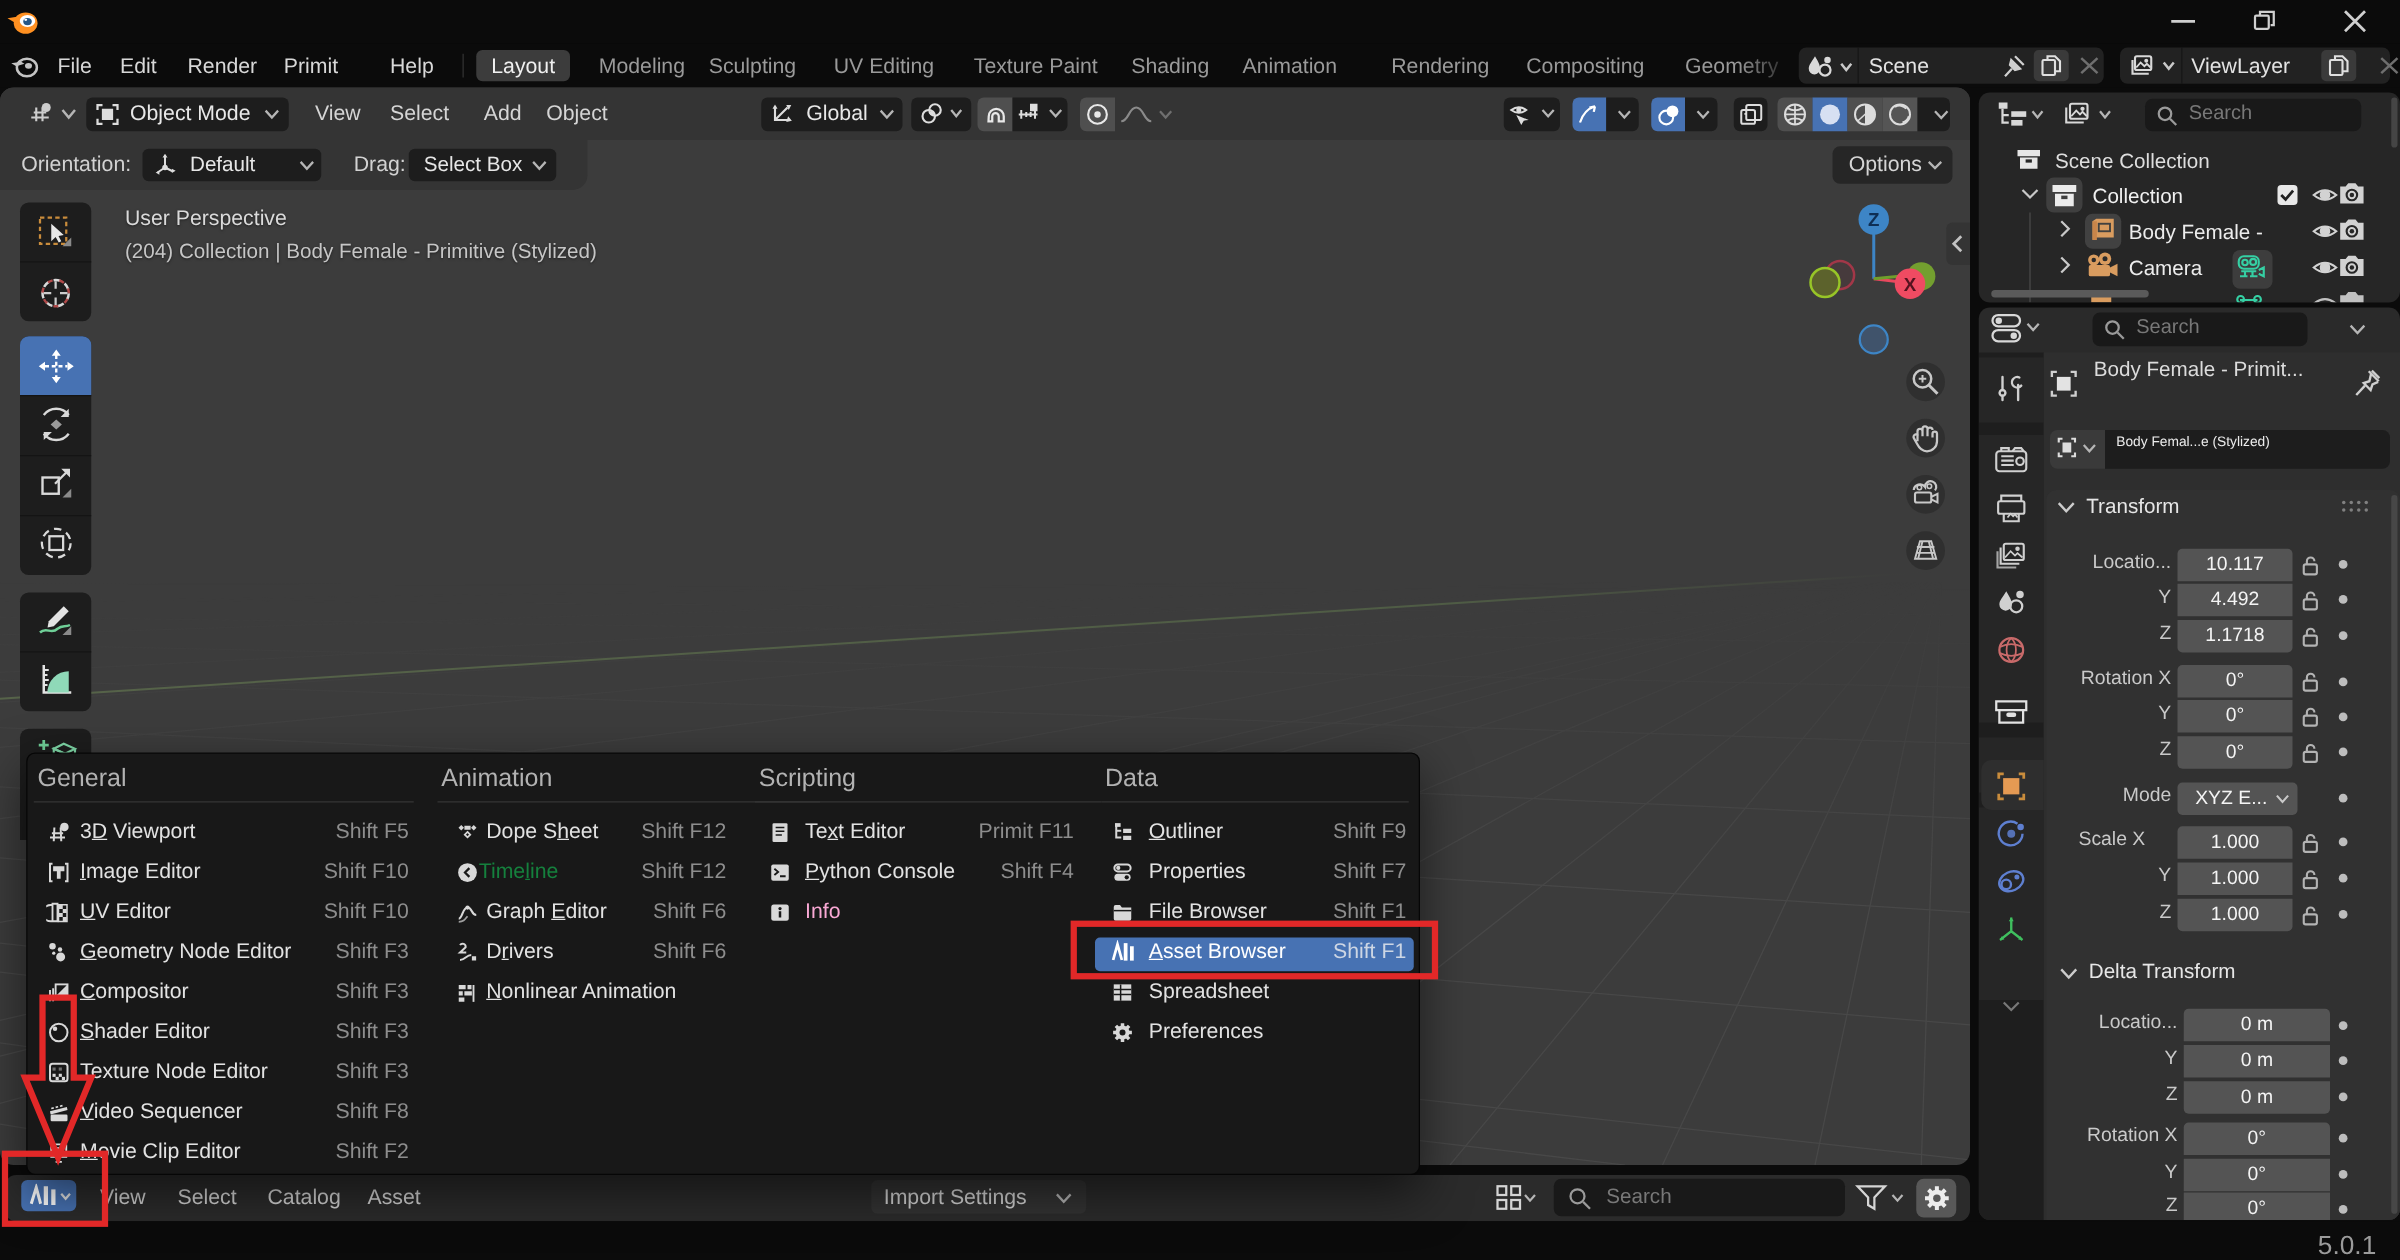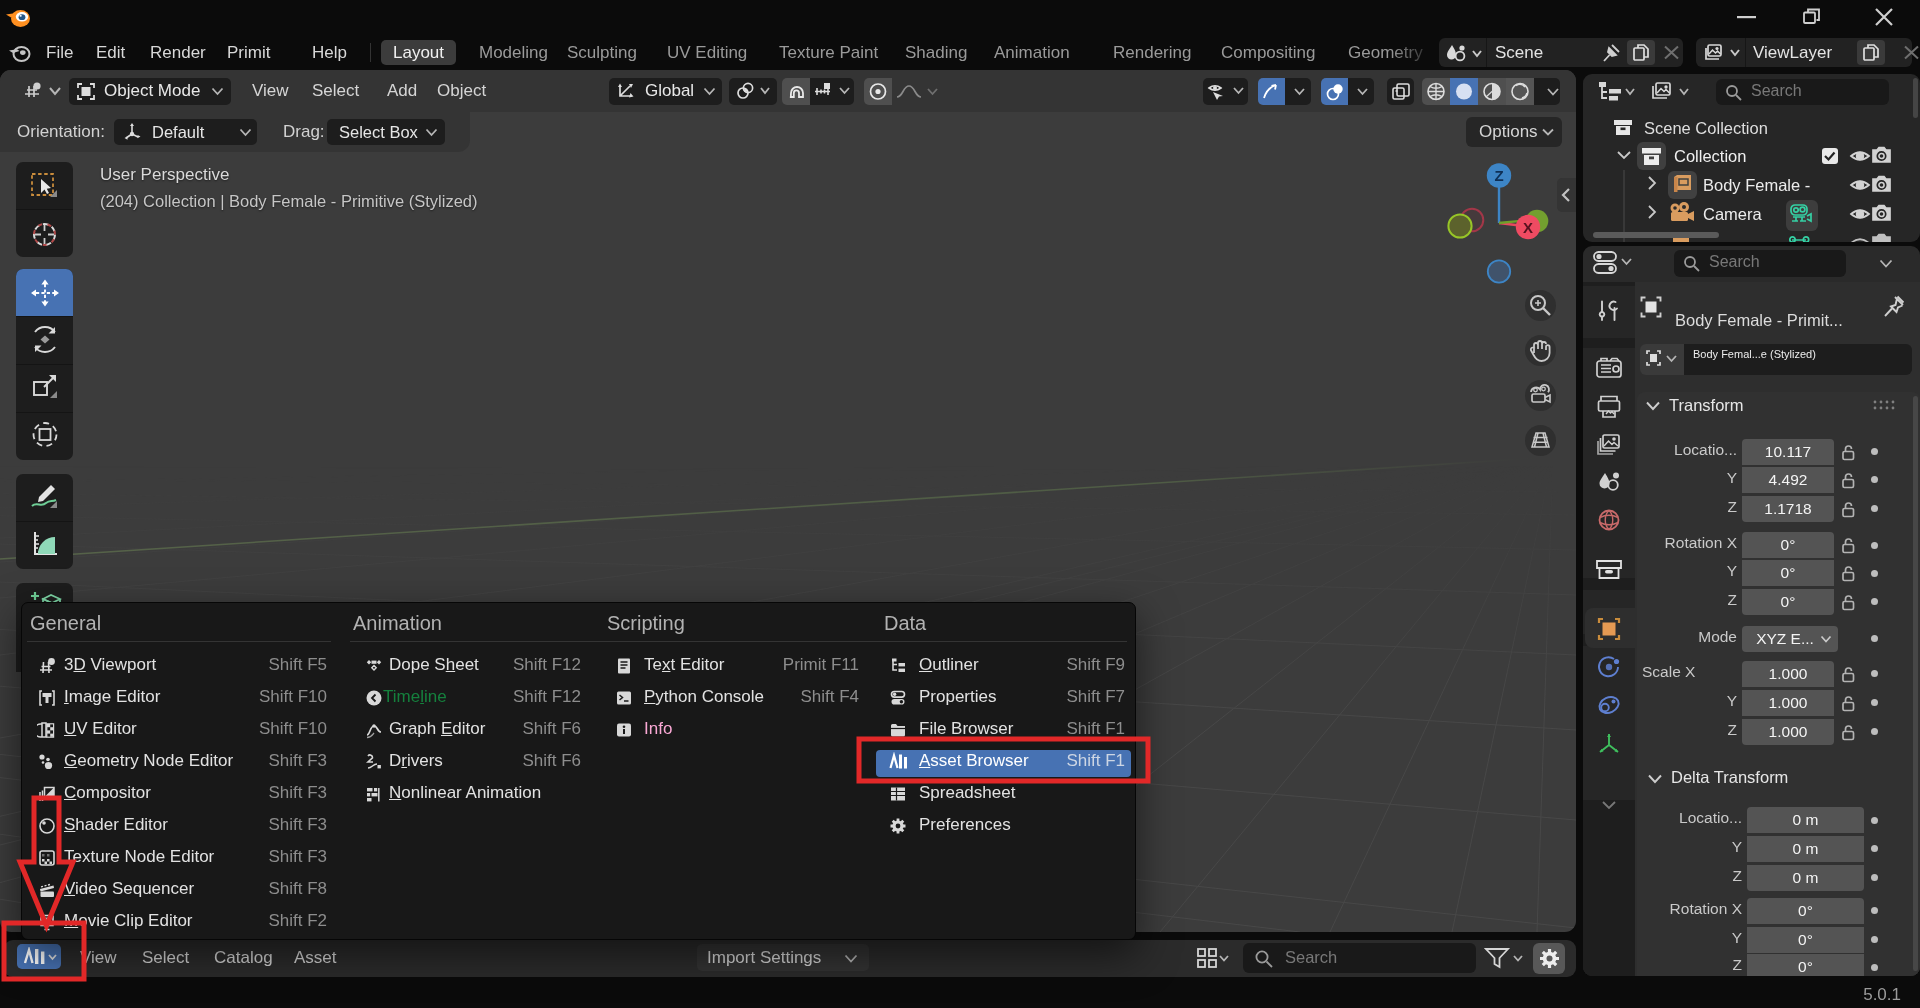--- a/index.html
+++ b/index.html
@@ -632,21 +632,21 @@
     </g>
     <path d="M20 520 l6 6 l6 -6" fill="none" stroke="#777" stroke-width="1.8"></path>
   </svg>
 
   <div class="abs" style="left:52px;top:36px;width:285px;height:694px;background:#2e2e2e"></div>
 
   <svg class="icon" style="left:57px;top:50px" width="22" height="22" viewBox="0 0 22 22">
     <path d="M1.5 5.5 V1.5 H5.5 M16.5 1.5 H20.5 V5.5 M20.5 16.5 V20.5 H16.5 M5.5 20.5 H1.5 V16.5" fill="none" stroke="#cfcfcf" stroke-width="1.9"></path>
     <rect x="5.5" y="5.5" width="11" height="11" fill="#e3e3e3"></rect>
   </svg>
-  <div class="abs" style="left:92px;top:65px;font-size:16.5px;color:#dcdcdc">Body Female - Primit...</div>
+  <div class="abs" style="left:92px;top:41px;font-size:16.5px;color:#dcdcdc">Body Female - Primit...</div>
   <svg class="icon" style="left:300px;top:49px" width="22" height="24" viewBox="0 0 22 24">
     <path d="M12 2 L20 10 M14.5 1.5 L20.5 7.5 M14 3.5 L12.5 10 L8 11.5 L10.5 14 L13.5 17 L15 12.5 L19.5 10.5" fill="none" stroke="#cfcfcf" stroke-width="1.9"></path>
     <path d="M9 13.5 L2 21" stroke="#cfcfcf" stroke-width="1.9"></path>
   </svg>
 
   <div class="abs" style="left:57px;top:98px;width:44px;height:31px;background:#3a3a3a;border-radius:6px 0 0 6px"></div>
   <div class="abs" style="left:101px;top:98px;width:228px;height:31px;background:#1d1d1d;border-radius:0 6px 6px 0"></div>
   <svg class="icon" style="left:62px;top:103px" width="38" height="21" viewBox="0 0 38 21">
     <path d="M2 5 V2 H5 M12 2 H15 V5 M15 13 V16 H12 M5 16 H2 V13" fill="none" stroke="#ddd" stroke-width="1.7"></path>
     <rect x="5" y="5" width="7" height="8" fill="#ddd"></rect>
@@ -711,21 +711,21 @@
 <rect x="3" y="7.5" width="10.5" height="8" rx="1.5" fill="none" stroke="#b3b3b3" stroke-width="1.7"></rect>
 <path d="M5.5 7.5 V5 a3 3 0 0 1 6 0" fill="none" stroke="#b3b3b3" stroke-width="1.7"></path>
       </svg>
   <div class="abs" style="left:288px;top:352.0px;width:7px;height:7px;border-radius:50%;background:#bdbdbd"></div>
   <div class="abs" style="left:59px;top:381.5px;width:95px;text-align:right;font-size:15.5px;color:#c9c9c9;white-space:nowrap">Mode</div>
   <div class="abs" style="left:159px;top:379.5px;width:96px;height:26px;background:#545454;border-radius:4px 4px 4px 4px;color:#f4f4f4;font-size:15.5px;text-align:center;line-height:26px"><span style="padding-right:10px">XYZ E...</span></div>
   <svg class="icon" style="left:237px;top:388.5px" width="12" height="9" viewBox="0 0 12 9">
         <path d="M1.5 1.5 l4.5 5 l4.5 -5" fill="none" stroke="#c9c9c9" stroke-width="1.7"></path>
       </svg>
   <div class="abs" style="left:288px;top:389.0px;width:7px;height:7px;border-radius:50%;background:#bdbdbd"></div>
-  <div class="abs" style="left:59px;top:416.5px;width:95px;text-align:left;font-size:15.5px;color:#c9c9c9;white-space:nowrap">Scale X</div>
+  <div class="abs" style="left:59px;top:416.5px;width:95px;text-align:center;font-size:15.5px;color:#c9c9c9;white-space:nowrap">Scale X</div>
   <div class="abs" style="left:159px;top:414.5px;width:92px;height:26px;background:#545454;border-radius:4px 4px 0px 0px;color:#f4f4f4;font-size:15.5px;text-align:center;line-height:26px">1.000</div>
   <svg class="icon" style="left:257px;top:419.5px" width="16" height="17" viewBox="0 0 16 17">
 <rect x="3" y="7.5" width="10.5" height="8" rx="1.5" fill="none" stroke="#b3b3b3" stroke-width="1.7"></rect>
 <path d="M5.5 7.5 V5 a3 3 0 0 1 6 0" fill="none" stroke="#b3b3b3" stroke-width="1.7"></path>
       </svg>
   <div class="abs" style="left:288px;top:424.0px;width:7px;height:7px;border-radius:50%;background:#bdbdbd"></div>
   <div class="abs" style="left:59px;top:445.5px;width:95px;text-align:right;font-size:15.5px;color:#c9c9c9;white-space:nowrap">Y</div>
   <div class="abs" style="left:159px;top:443.5px;width:92px;height:26px;background:#545454;border-radius:0px 0px 0px 0px;color:#f4f4f4;font-size:15.5px;text-align:center;line-height:26px">1.000</div>
   <svg class="icon" style="left:257px;top:448.5px" width="16" height="17" viewBox="0 0 16 17">
 <rect x="3" y="7.5" width="10.5" height="8" rx="1.5" fill="none" stroke="#b3b3b3" stroke-width="1.7"></rect>
@@ -809,21 +809,21 @@
     <g fill="#ededed">
       <circle cx="11.5" cy="11.5" r="6.8"></circle>
       <g stroke="#ededed" stroke-width="3.2">
         <path d="M11.5 2 v4 M11.5 17 v4 M2 11.5 h4 M17 11.5 h4 M4.8 4.8 l2.8 2.8 M15.4 15.4 l2.8 2.8 M18.2 4.8 l-2.8 2.8 M7.6 15.4 l-2.8 2.8"></path>
       </g>
       <circle cx="11.5" cy="11.5" r="3" fill="#585858"></circle>
     </g>
   </svg>
 </div>
 <div class="abs" id="statusbar">
-  <div class="ttl" style="right:19px;top:8px;position:absolute;font-size:17px;color:#9b9b9b">5.0.1</div>
+  <div class="ttl" style="right:19px;top:8px;position:absolute;font-size:21px;color:#9b9b9b">5.0.1</div>
 </div>
 
 <div class="abs" id="popup">
   <div class="phead" style="left:8px;top:9px">General</div>
   <div class="phead" style="left:331px;top:9px">Animation</div>
   <div class="phead" style="left:585px;top:9px">Scripting</div>
   <div class="phead" style="left:862px;top:9px">Data</div>
   <div class="psep" style="left:5px;top:38px;width:304px"></div>
   <div class="psep" style="left:328px;top:38px;width:306px"></div>
   <div class="psep" style="left:582px;top:38px;width:277px"></div>

